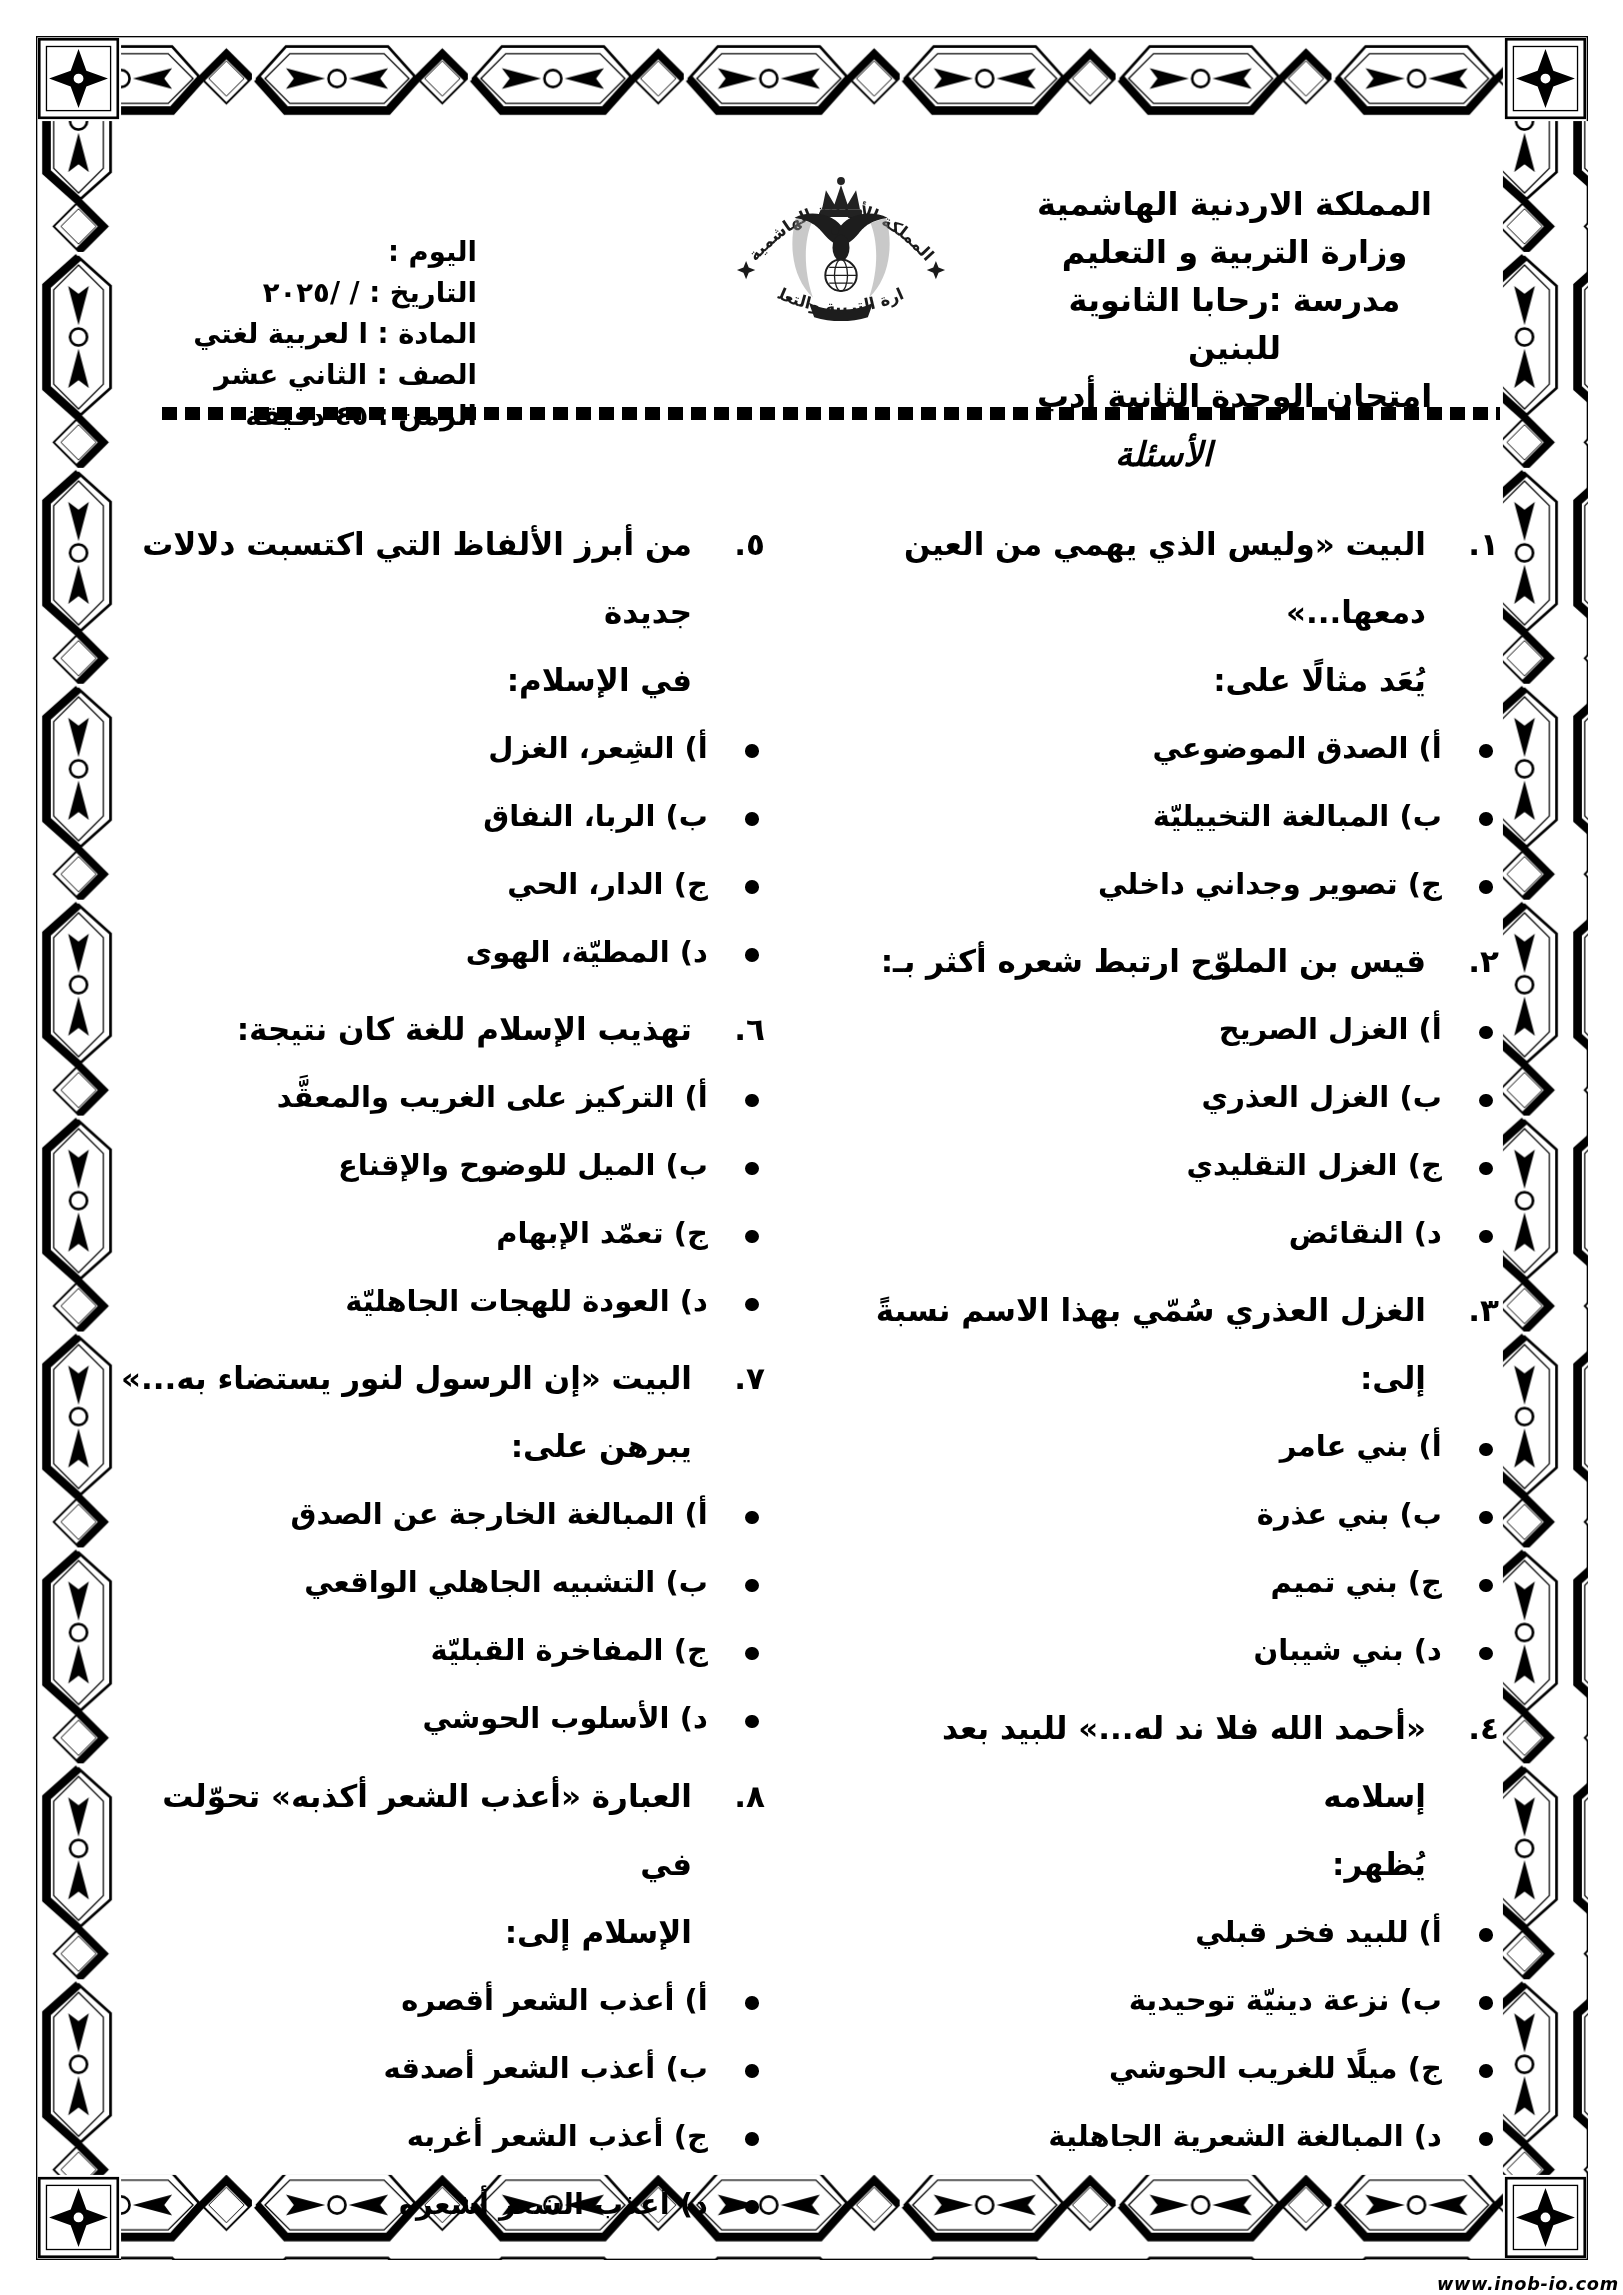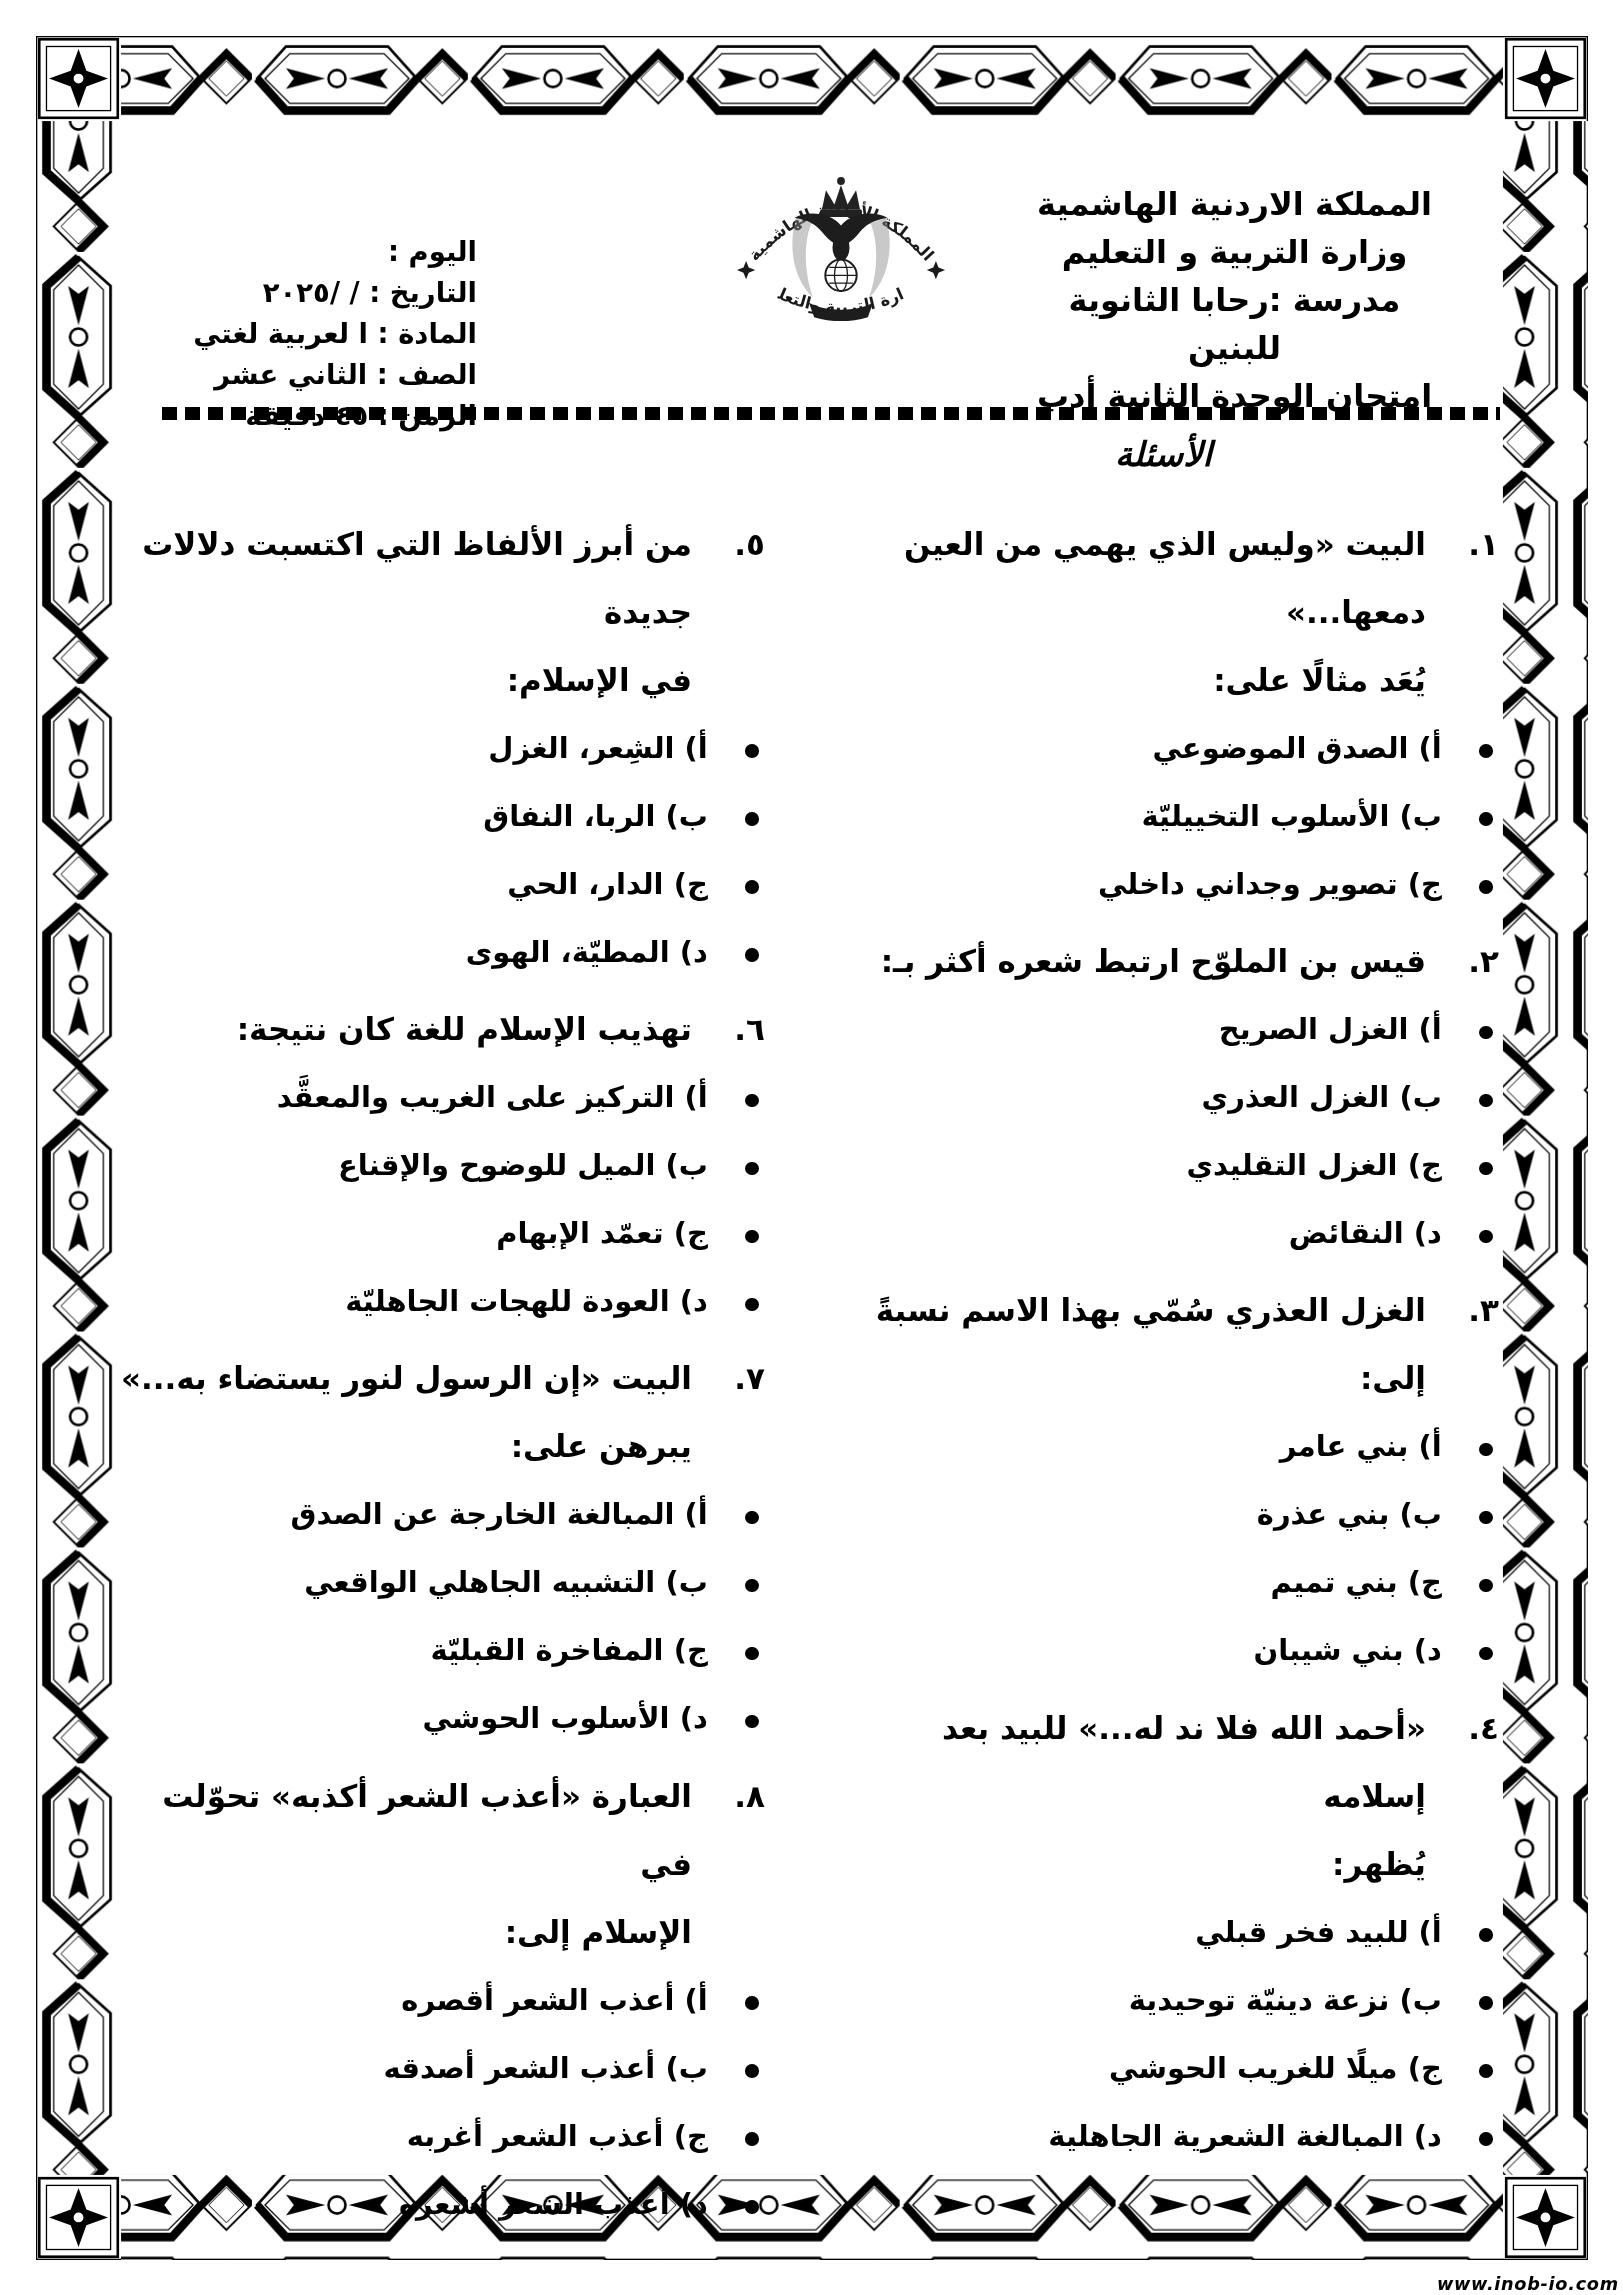--- a/index.html
+++ b/index.html
@@ -156,21 +156,21 @@
           <div class="q-line1">البيت «وليس الذي يهمي من العين دمعها...»</div>
           <div class="q-line2">يُعَد مثالًا على:</div>
         </div>
       </div>
       <div class="opt">
           <span class="bullet"></span>
           <span class="opt-label">أ) الصدق الموضوعي</span>
         </div>
       <div class="opt">
           <span class="bullet"></span>
-          <span class="opt-label">ب) الأسلوب التخييليّة</span>
+          <span class="opt-label">ب) المبالغة التخييليّة</span>
         </div>
       <div class="opt">
           <span class="bullet"></span>
           <span class="opt-label">ج) تصوير وجداني داخلي</span>
         </div>
     </div>
 
     <div class="question">
       <div class="q-row">
         <span class="q-num">٢.</span>

